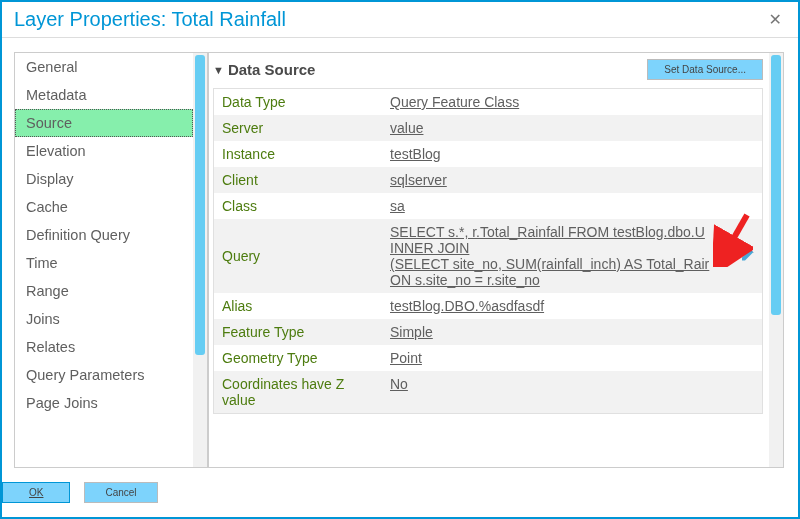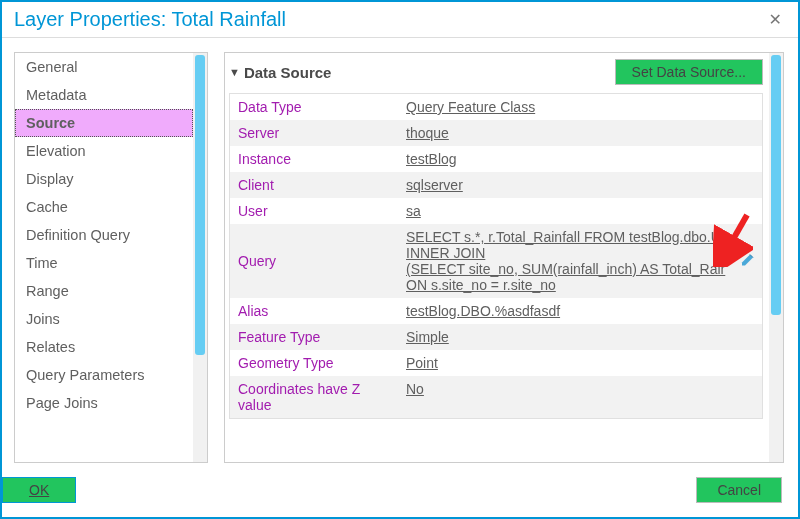--- a/index.html
+++ b/index.html
@@ -8,71 +8,71 @@
     width: 800px; height: 519px; border: 2px solid #0096d6;
     display: flex; flex-direction: column; background: #fff;
   }
   .titlebar {
     display: flex; align-items: center; justify-content: space-between;
     padding: 6px 10px 6px 12px; border-bottom: 1px solid #ddd;
   }
   .titlebar .title { color: #0096d6; font-size: 20px; font-weight: 400; }
   .titlebar .close { color: #777; font-size: 16px; cursor: pointer; padding: 2px 6px; }
   .body {
-    flex: 1; display: flex; gap: 16px; padding: 14px 14px 0 12px;
+    flex: 1; display: flex; gap: 0; padding: 14px 14px 0 12px;
     overflow: hidden; position: relative;
   }
   
   .sidebar-wrap { display: flex; width: 194px; border: 1px solid #ccc; }
   .sidebar { flex: 1; overflow: hidden; }
   .sidebar-item {
     padding: 5px 10px; font-size: 14.5px; color: #5f5f5f; cursor: pointer;
     border: 1px solid transparent;
   }
   .sidebar-item.selected {
-    background: #f0abfc; border: 1px dotted #555; font-weight: bold;
+    background: #86efac; border: 1px dotted #555;
   }
   .sb-scroll { width: 14px; background: #f1f1f1; position: relative; }
   .sb-thumb { position: absolute; left: 2px; right: 2px; background: #66cdf3; border-radius: 3px; }
   
   .main-wrap { flex: 1; display: flex; border: 1px solid #ccc; position: relative; }
   .main { flex: 1; padding: 6px 6px 6px 4px; overflow: hidden; position: relative; }
   .section-header { display: flex; align-items: center; justify-content: space-between; margin-bottom: 8px; }
   .section-title { display: flex; align-items: center; gap: 4px; color: #4a4a4a; font-size: 15px; font-weight: 600; }
   .caret { display: inline-block; color: #4a4a4a; font-size: 11px; }
   .btn {
-    border: 1px solid #bbb; background: #22c55e; color: #444; font-size: 14px;
+    border: 1px solid #bbb; background: #7dd3fc; color: #444; font-size: 10px;
     padding: 4px 16px; cursor: pointer;
   }
   .table { border: 1px solid #e0e0e0; }
   .row { display: flex; }
   .row.alt { background: #f2f2f2; }
   .cell-label {
-    width: 168px; padding: 5px 8px; font-size: 14px; color: #a21caf; flex-shrink: 0;
+    width: 168px; padding: 5px 8px; font-size: 14px; color: #4d7c0f; flex-shrink: 0;
     display: flex; align-items: center;
   }
   .cell-val {
     flex: 1; padding: 5px 8px; font-size: 14px; color: #5f5f5f;
     white-space: pre-line; position: relative; text-decoration: underline;
   }
   .pencil {
     position: absolute; right: 6px; top: 50%; transform: translateY(-50%) rotate(0deg);
     cursor: pointer;
   }
   .main-scroll { width: 14px; background: #f1f1f1; position: relative; }
   .main-thumb { position: absolute; left: 2px; right: 2px; background: #66cdf3; border-radius: 3px; }
   
   .arrow { position: absolute; right: 16px; top: 158px; pointer-events: none; z-index: 5; }
   
   .footer {
-    display: flex; justify-content: space-between; gap: 8px;
+    display: flex; justify-content: flex-start; gap: 14px;
     padding: 14px 16px 14px 0;
   }
   .btn.primary { border: 1.5px solid #0096d6; padding: 4px 26px; }
-  .btn.secondary { padding: 4px 20px; margin-left: 21px; }
+  .btn.secondary { padding: 4px 20px; }
   .u { text-decoration: underline; }
 </style>
 </head>
 <body>
 
 <div class="window">
   <div class="titlebar">
     <span class="title">Layer Properties: Total Rainfall</span>
     <span class="close">✕</span>
   </div>
@@ -109,32 +109,32 @@
           </div>
           <button class="btn">Set Data Source...</button>
         </div>
         <div class="table" id="props-table">
             <div class="row">
               <div class="cell-label">Data Type</div>
               <div class="cell-val">Query Feature Class</div>
             </div>
             <div class="row alt">
               <div class="cell-label">Server</div>
-              <div class="cell-val">thoque</div>
+              <div class="cell-val">value</div>
             </div>
             <div class="row">
               <div class="cell-label">Instance</div>
               <div class="cell-val">testBlog</div>
             </div>
             <div class="row alt">
               <div class="cell-label">Client</div>
               <div class="cell-val">sqlserver</div>
             </div>
             <div class="row">
-              <div class="cell-label">User</div>
+              <div class="cell-label">Class</div>
               <div class="cell-val">sa</div>
             </div>
             <div class="row alt">
               <div class="cell-label">Query</div>
               <div class="cell-val">SELECT s.*, r.Total_Rainfall FROM testBlog.dbo.U
 INNER JOIN
 (SELECT site_no, SUM(rainfall_inch) AS Total_Rair
 ON s.site_no = r.site_no<span class="pencil"><svg width="16" height="16" viewBox="0 0 16 16">
                     <path d="M2 11 L10 3 L13 6 L5 14 L2 14 Z" fill="#4aa8d8"></path>
                     <path d="M10 3 L13 6" stroke="#2b7aa8" stroke-width="1"></path>

